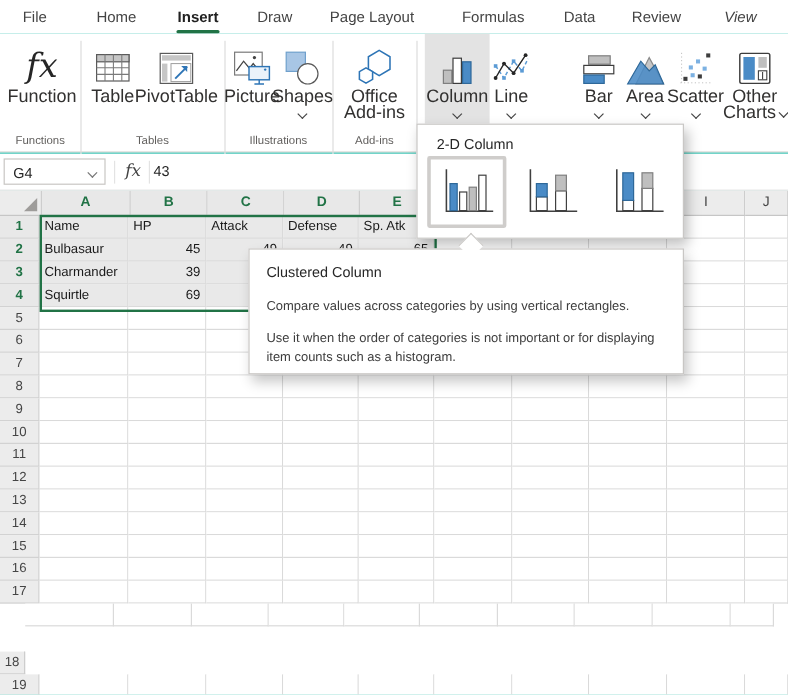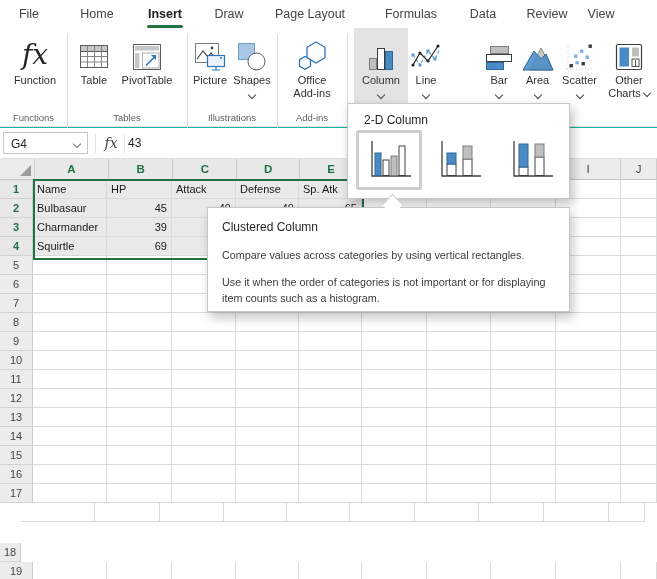--- a/index.html
+++ b/index.html
@@ -14,28 +14,28 @@
   .tab.active::after{content:"";position:absolute;left:3px;right:3px;bottom:-4px;height:3px;
        background:#217346;border-radius:2px;}
   .tab:nth-child(1){left:14px;width:30px;}
   .tab:nth-child(2){left:76px;width:42px;}
   .tab:nth-child(3){left:144px;width:42px;}
   .tab:nth-child(4){left:210px;width:38px;}
   .tab:nth-child(5){left:266px;width:88px;}
   .tab:nth-child(6){left:382px;width:58px;}
   .tab:nth-child(7){left:466px;width:34px;}
   .tab:nth-child(8){522px;left:522px;width:50px;}
-  .tab:nth-child(9){left:584px;width:34px;}
+  .tab:nth-child(9){left:600px;width:34px;font-style:italic;}
   
   .ribbon{position:absolute;left:0;top:28px;width:657px;height:99px;background:#fff;
           border-bottom:1px solid #E1DFDD;box-sizing:border-box;}
   .rdiv{position:absolute;top:6px;height:108px;width:1px;background:#DCDCDC;}
   .rbtn{position:absolute;top:4px;display:flex;flex-direction:column;align-items:center;cursor:default;}
   .rbtn .icon{height:40px;display:flex;align-items:flex-end;justify-content:center;padding-bottom:2px;}
-  .rbtn .lbl{font-size:11px;color:#323130;line-height:13px;text-align:center;white-space:nowrap;}
+  .rbtn .lbl{font-size:15px;color:#323130;line-height:13px;text-align:center;white-space:nowrap;}
   .rbtn .lbl.wrap{white-space:normal;width:52px;}
   .rbtn.pressed{top:0;height:99px;padding-top:4px;background:#E3E3E3;box-sizing:border-box;}
   .chev{width:5px;height:5px;border-left:1px solid #444;border-bottom:1px solid #444;
         transform:rotate(-45deg);display:inline-block;margin-top:5px;}
   .chev.inline{margin:0 0 1px 3px;}
   .fxicon{font-family:"DejaVu Serif",serif;font-style:italic;font-size:28px;color:#262626;line-height:34px;}
   .glabel{position:absolute;top:84px;font-size:9.5px;color:#605E5C;text-align:center;}
   
   .fbar{position:absolute;left:0;top:128px;width:657px;height:31px;background:#fff;
         border-bottom:1px solid #E0E0E0;box-sizing:border-box;}

